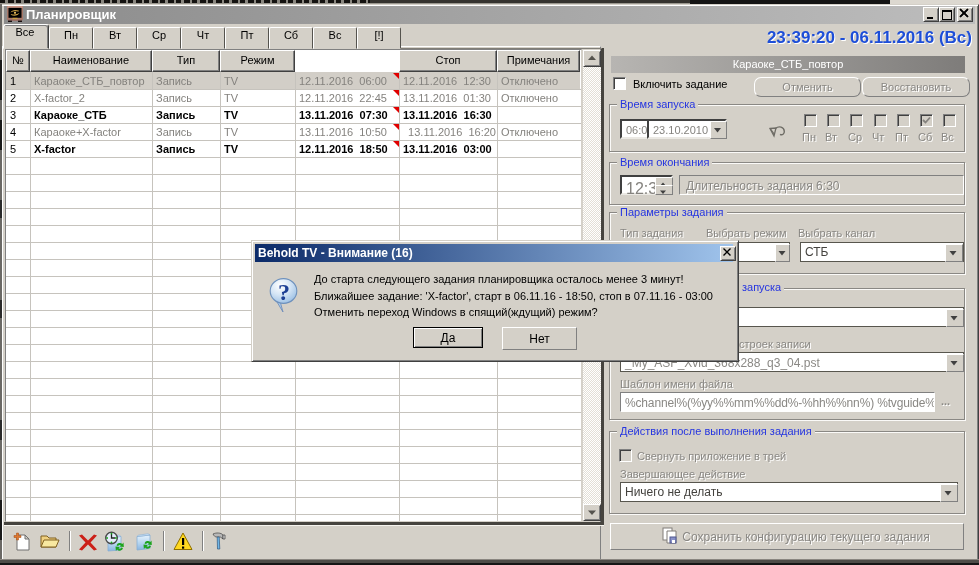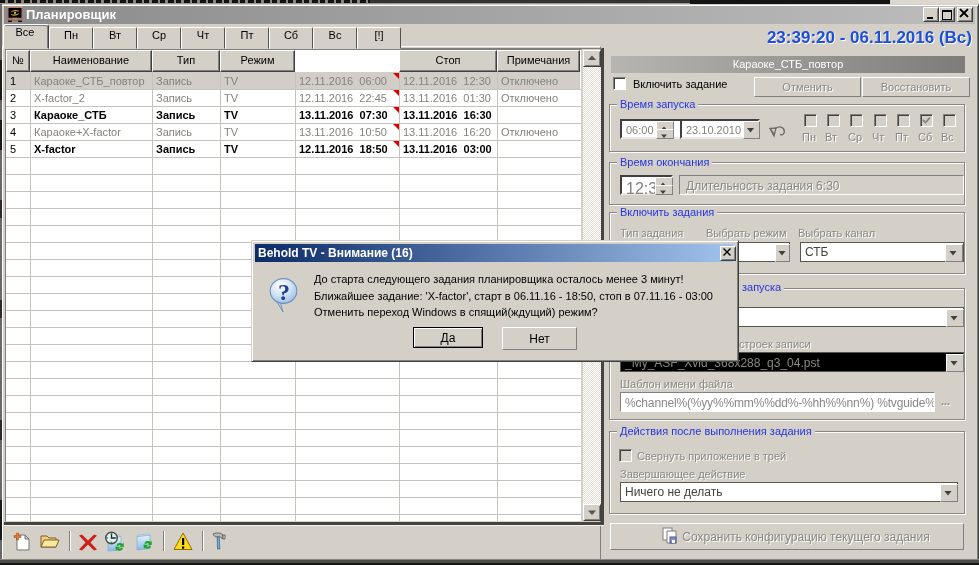--- a/index.html
+++ b/index.html
@@ -1,19 +1,19 @@
 <!DOCTYPE html>
 <html><head>
 <meta charset="utf-8">
 <style>
 html,body{margin:0;padding:0;}
 body{width:979px;height:565px;position:relative;overflow:hidden;
   font-family:"Liberation Sans",sans-serif;font-size:11px;background:#d4d0c8;color:#000;}
 .abs{position:absolute;}
-.dis{color:#8a8884;text-shadow:1px 1px 0 #ffffff;}
+.dis{color:#8a8884;text-shadow:1px 1px 0 #ffffff;border-radius:7px;}
 .raised{background:#d4d0c8;border:1px solid;border-color:#ffffff #404040 #404040 #ffffff;box-shadow:inset 1px 1px 0 #d4d0c8, inset -1px -1px 0 #808080;}
 .btn{background:#d4d0c8;border:1px solid;border-color:#ffffff #808080 #808080 #ffffff;}
 .sunk{border:1px solid;border-color:#808080 #ffffff #ffffff #808080;}
 .gbox{border:1px solid #8a8884;box-shadow:1px 1px 0 #fbfaf8, inset 1px 1px 0 #fbfaf8;}
 .glabel{position:absolute;top:-7px;left:7px;background:#d4d0c8;padding:0 3px;color:#2535e0;}
 .dark2{border:2px solid;border-color:#404040 #ebe9e4 #ebe9e4 #404040;background:#fff;}
 .tab{top:27px;width:42px;height:19px;background:#d4d0c8;border:1px solid;border-color:#ffffff #55534e #d4d0c8 #ffffff;border-radius:2px 2px 0 0;text-align:center;padding-top:1px;z-index:2;}
 .hcell{position:absolute;top:0;height:22px;background:#d4d0c8;border:1px solid;border-color:#ffffff #404040 #404040 #ffffff;box-shadow:inset -1px -1px 0 #808080;text-align:center;padding-top:3px;box-sizing:border-box;}
 .gv{position:absolute;top:22px;width:1px;background:#c6c3bd;}
 .gh{position:absolute;left:0;width:575px;height:1px;background:#c6c3bd;}
@@ -150,21 +150,21 @@
 <div class="cell btxt" style="left:150px;top:59px;width:63px;">Запись</div>
 <div class="cell btxt" style="left:218px;top:59px;width:70px;">TV</div>
 <div class="cell btxt" style="left:293px;top:59px;width:99px;">13.11.2016&nbsp; 07:30</div>
 <div class="cell btxt" style="left:397px;top:59px;width:93px;">13.11.2016&nbsp; 16:30</div>
 <div class="redtri" style="left:387px;top:57px;"></div>
 <div class="cell" style="left:4px;top:76px;width:19px;">4</div>
 <div class="cell gtxt" style="left:28px;top:76px;width:117px;">Караоке+X-factor</div>
 <div class="cell gtxt" style="left:150px;top:76px;width:63px;">Запись</div>
 <div class="cell gtxt" style="left:218px;top:76px;width:70px;">TV</div>
 <div class="cell gtxt" style="left:293px;top:76px;width:99px;">13.11.2016&nbsp; 10:50</div>
-<div class="cell gtxt" style="left:397px;top:76px;width:93px;">13.11.2016&nbsp; 16:20</div>
+<div class="cell gtxt" style="left:397px;top:76px;width:93px;text-align:right;">13.11.2016&nbsp; 16:20</div>
 <div class="cell gtxt" style="left:495px;top:76px;width:78px;">Отключено</div>
 <div class="redtri" style="left:387px;top:74px;"></div>
 <div class="cell" style="left:4px;top:93px;width:19px;">5</div>
 <div class="cell btxt" style="left:28px;top:93px;width:117px;">X-factor</div>
 <div class="cell btxt" style="left:150px;top:93px;width:63px;">Запись</div>
 <div class="cell btxt" style="left:218px;top:93px;width:70px;">TV</div>
 <div class="cell btxt" style="left:293px;top:93px;width:99px;">12.11.2016&nbsp; 18:50</div>
 <div class="cell btxt" style="left:397px;top:93px;width:93px;">13.11.2016&nbsp; 03:00</div>
 <div class="redtri" style="left:387px;top:91px;"></div>
 </div>
@@ -263,21 +263,21 @@
 </div>
 <div class="abs dark2" style="left:620px;top:119px;width:70px;height:20px;box-sizing:border-box;">
   <div class="abs" style="left:4px;top:3px;color:#84827e;font-size:11px;">06:00</div>
   <div class="spinbtn" style="left:34px;top:0px;width:16px;height:8px;"><svg width="14" height="7">
         <path d="M7 1.5 L10 5 L4 5 Z" fill="#404040"></path>
       </svg></div>
   <div class="spinbtn" style="left:34px;top:8px;width:16px;height:8px;"><svg width="14" height="7">
         <path d="M7 5 L10 1.5 L4 1.5 Z" fill="#404040"></path>
       </svg></div>
 </div>
-<div class="abs dark2" style="left:680px;top:119px;width:80px;height:20px;box-sizing:border-box;">
+<div class="abs dark2" style="left:647px;top:119px;width:80px;height:20px;box-sizing:border-box;">
   <div class="abs" style="left:4px;top:3px;color:#84827e;font-size:11px;">23.10.2010</div>
   <div class="spinbtn" style="left:61px;top:0px;width:15px;height:16px;"><svg width="13" height="15">
         <path d="M3 6 L10 6 L6.5 10.5 Z" fill="#404040"></path>
       </svg></div>
 </div>
 <svg class="abs" style="left:768px;top:125px;" width="22" height="14" viewBox="0 0 22 14">
   <path d="M2 3.5 L8 3 L6 11 Z" fill="none" stroke="#6e6c66" stroke-width="1.3"></path>
   <path d="M2.5 4 L6.5 9.5" stroke="#6e6c66" stroke-width="1.2"></path>
   <path d="M7.5 3.5 C11 0.5 16 2 16.3 6.2 C16.5 9 14.3 10.6 12 9.4" fill="none" stroke="#6e6c66" stroke-width="1.4"></path>
 </svg>
@@ -309,21 +309,21 @@
       </svg></div>
   <div class="spinbtn" style="left:33px;top:8px;width:16px;height:8px;"><svg width="14" height="7">
         <path d="M7 5 L10 1.5 L4 1.5 Z" fill="#404040"></path>
       </svg></div>
 </div>
 <div class="abs sunk" style="left:679px;top:175px;width:285px;height:20px;box-sizing:border-box;background:#d4d0c8;">
   <div class="abs dis" style="left:6px;top:3px;font-size:12px;">Длительность задания 6:30</div>
 </div>
 
 <div class="abs gbox" style="left:609px;top:212px;width:354px;height:60px;">
-  <div class="glabel">Включить задания</div>
+  <div class="glabel">Параметры задания</div>
 </div>
 <div class="abs dis" style="left:620px;top:227px;">Тип задания</div>
 <div class="abs dis" style="left:706px;top:227px;">Выбрать режим</div>
 <div class="abs dis" style="left:798px;top:227px;">Выбрать канал</div>
 <div class="abs" style="left:706px;top:242px;width:84px;height:20px;border:1px solid #58564e;background:#fff;box-sizing:border-box;">
   <div class="spinbtn" style="left:68px;top:1px;width:13px;height:16px;"><svg width="12" height="15">
         <path d="M2.5 6 L9.5 6 L6 10.5 Z" fill="#404040"></path>
       </svg></div>
 </div>
 <div class="abs" style="left:800px;top:242px;width:164px;height:20px;border:1px solid #58564e;background:#fff;box-sizing:border-box;">
@@ -334,21 +334,21 @@
 </div>
 
 <div class="abs gbox" style="left:609px;top:288px;width:354px;height:130px;"></div>
 <div class="abs" style="left:739px;top:281px;background:#d4d0c8;padding:0 3px;color:#2535e0;">запуска</div>
 <div class="abs" style="left:620px;top:307px;width:344px;height:20px;border:1px solid #58564e;background:#fff;box-sizing:border-box;">
   <div class="spinbtn" style="left:325px;top:1px;width:16px;height:16px;"><svg width="14" height="15">
         <path d="M3.5 6 L10.5 6 L7 10.5 Z" fill="#404040"></path>
       </svg></div>
 </div>
 <div class="abs dis" style="left:739px;top:338px;">строек записи</div>
-<div class="abs" style="left:620px;top:352px;width:344px;height:20px;border:1px solid #58564e;background:#000000;box-sizing:border-box;">
+<div class="abs" style="left:620px;top:352px;width:344px;height:20px;border:1px solid #58564e;background:#ffffff;box-sizing:border-box;">
   <div class="abs dis" style="left:4px;top:3px;font-size:12px;text-shadow:none;white-space:nowrap;">_My_ASF_Xvid_368x288_q3_04.pst</div>
   <div class="spinbtn" style="left:325px;top:1px;width:16px;height:16px;"><svg width="14" height="15">
         <path d="M3.5 6 L10.5 6 L7 10.5 Z" fill="#404040"></path>
       </svg></div>
 </div>
 <div class="abs dis" style="left:620px;top:378px;">Шаблон имени файла</div>
 <div class="abs sunk" style="left:620px;top:392px;width:315px;height:20px;background:#fff;box-sizing:border-box;overflow:hidden;">
   <div class="abs dis" style="left:4px;top:3px;font-size:12px;text-shadow:none;white-space:nowrap;letter-spacing:-0.16px;">%channel%(%yy%%mm%%dd%-%hh%%nn%) %tvguide%</div>
 </div>
 <div class="abs dis" style="left:941px;top:395px;font-weight:bold;">...</div>

